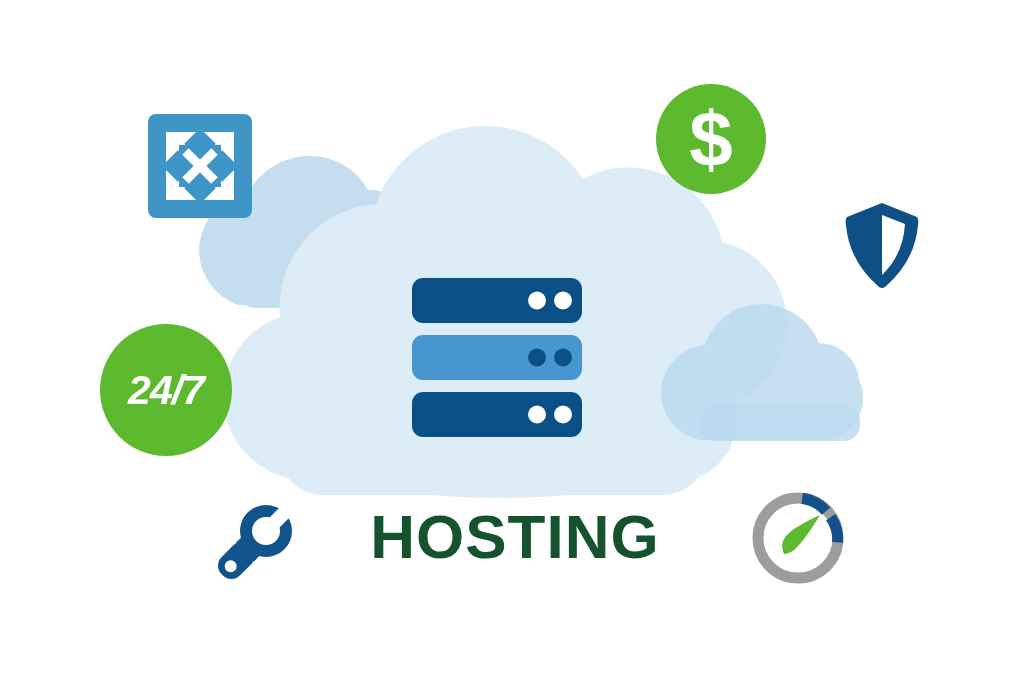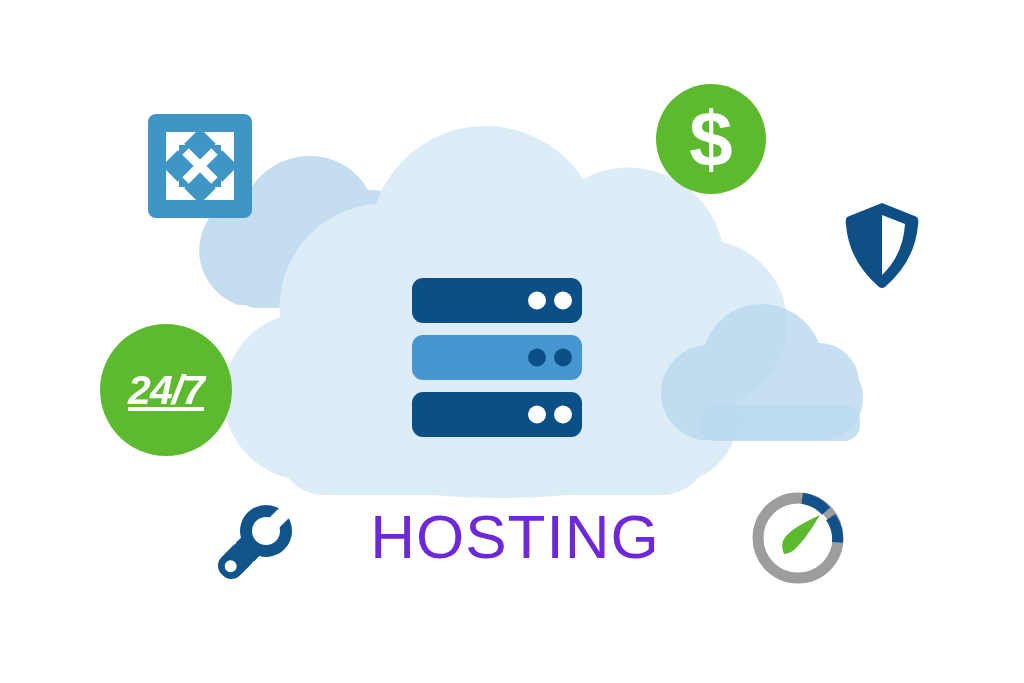--- a/index.html
+++ b/index.html
@@ -36,36 +36,35 @@
     display: flex;
     align-items: center;
     justify-content: center;
     color: #ffffff;
     font-family: "Liberation Sans", sans-serif;
     font-weight: bold;
     font-style: italic;
     font-size: 41px;
     letter-spacing: -1px;
     user-select: none;
-    text-decoration: underline;
   }
 
   
   .hosting-text {
     position: absolute;
     left: 345px;
     top: 501px;
     width: 340px;
     height: 70px;
     display: flex;
     align-items: center;
     justify-content: center;
-    color: #6d28d9;
+    color: #14532d;
     font-family: "Liberation Sans", sans-serif;
-    font-weight: normal;
+    font-weight: bold;
     font-size: 62px;
     letter-spacing: 1px;
     user-select: none;
   }
 </style>
 </head>
 <body>
 
 <div id="stage">
 

